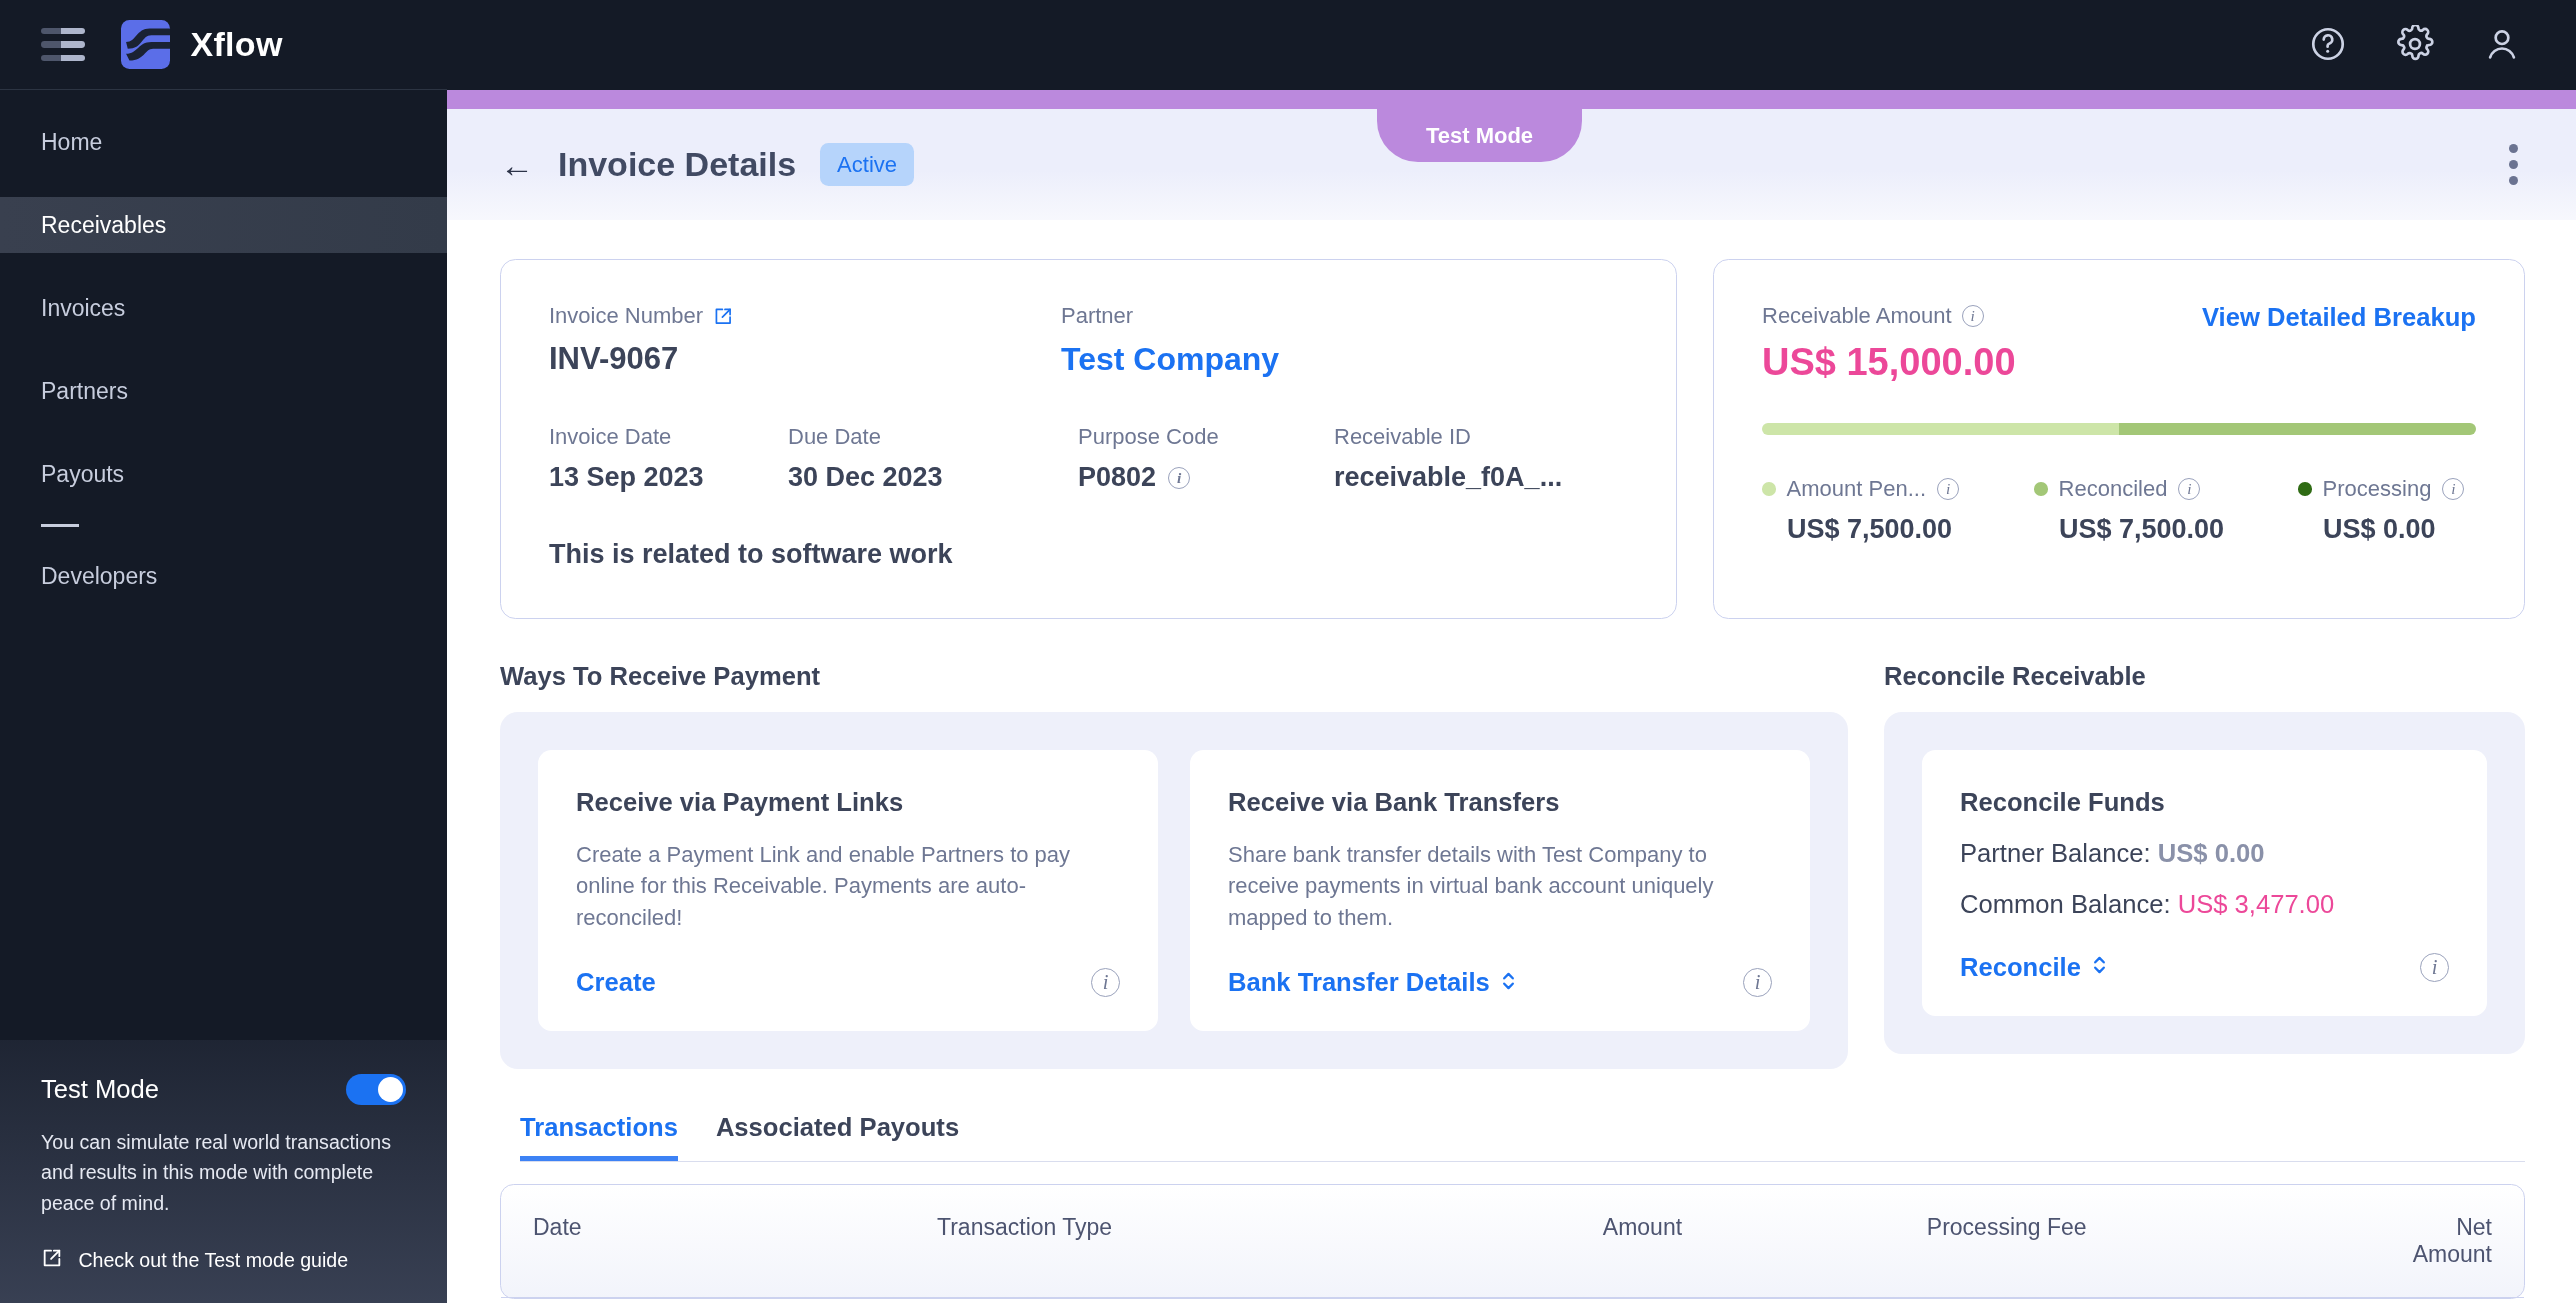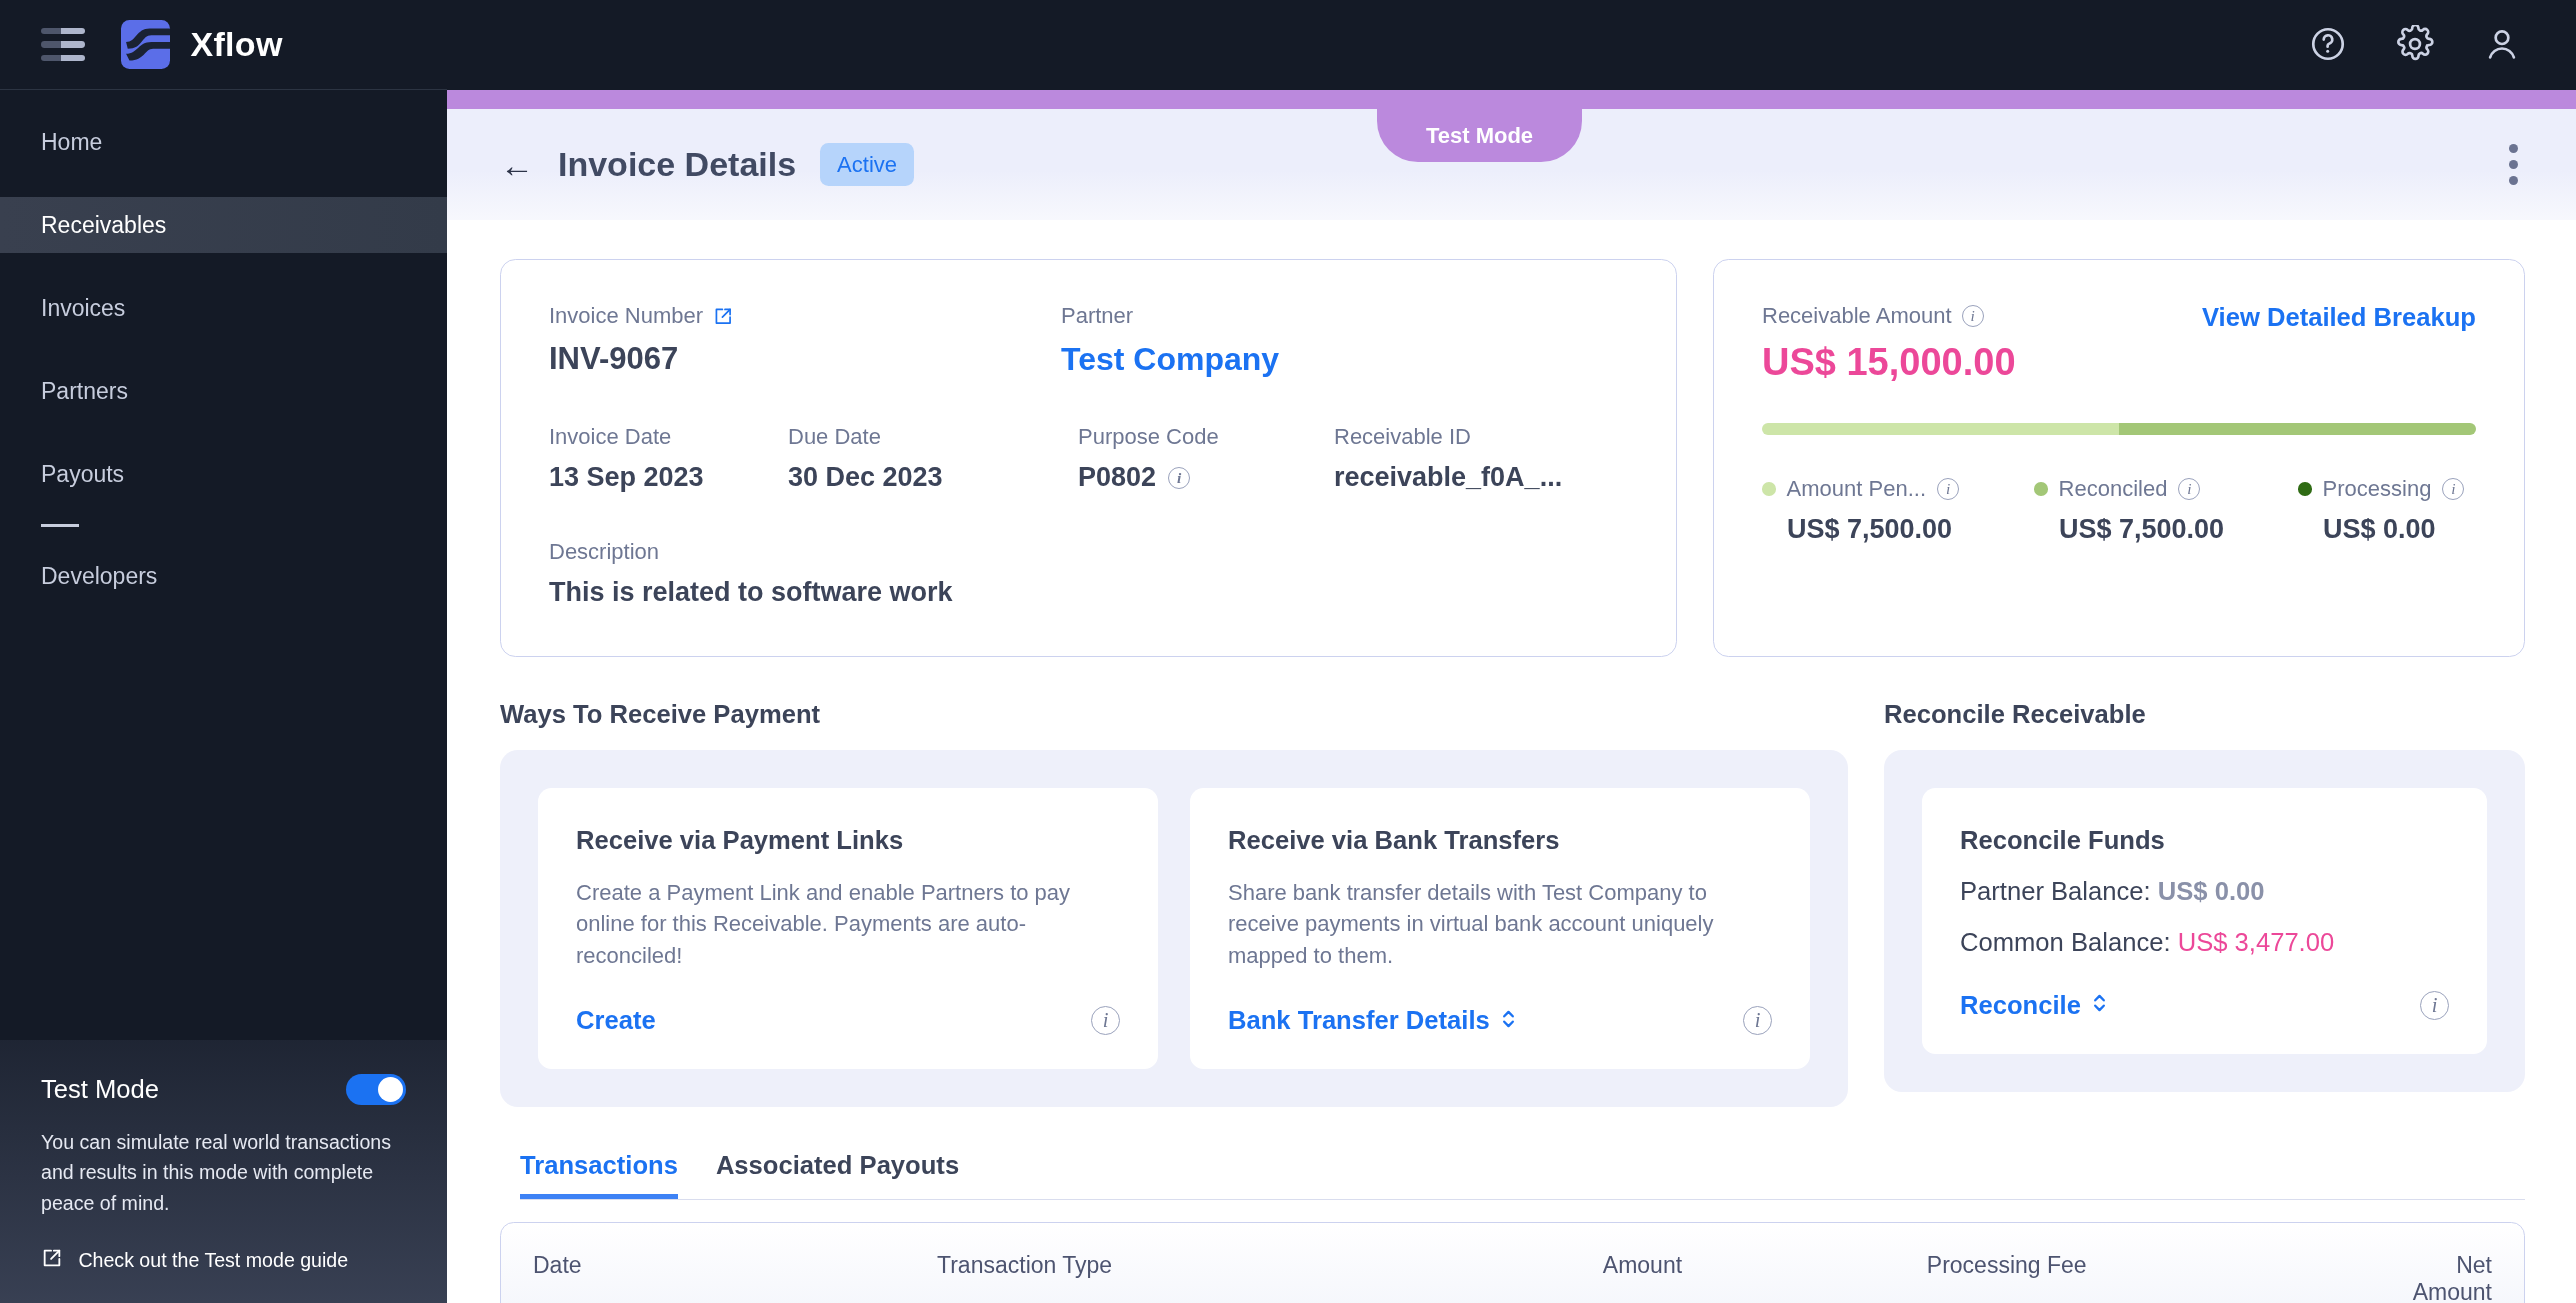--- a/index.html
+++ b/index.html
@@ -324,23 +324,20 @@
             </div>
             <div>
               <div class="fld-label">
                   <span>Receivable ID</span>
                 </div>
               <div class="fld-value">receivable_f0A_...</div>
             </div>
           </div>
 
           <div class="row-3">
-            <div class="fld-label">
-                <span>Description</span>
-              </div>
             <div class="fld-value">This is related to software work</div>
           </div>
         </div>
 
         <div class="card card-amount">
           <div class="amt-top">
             <div>
               <div class="fld-label">
                 <span>Receivable Amount</span>
                 <span class="info-ico">i</span>

